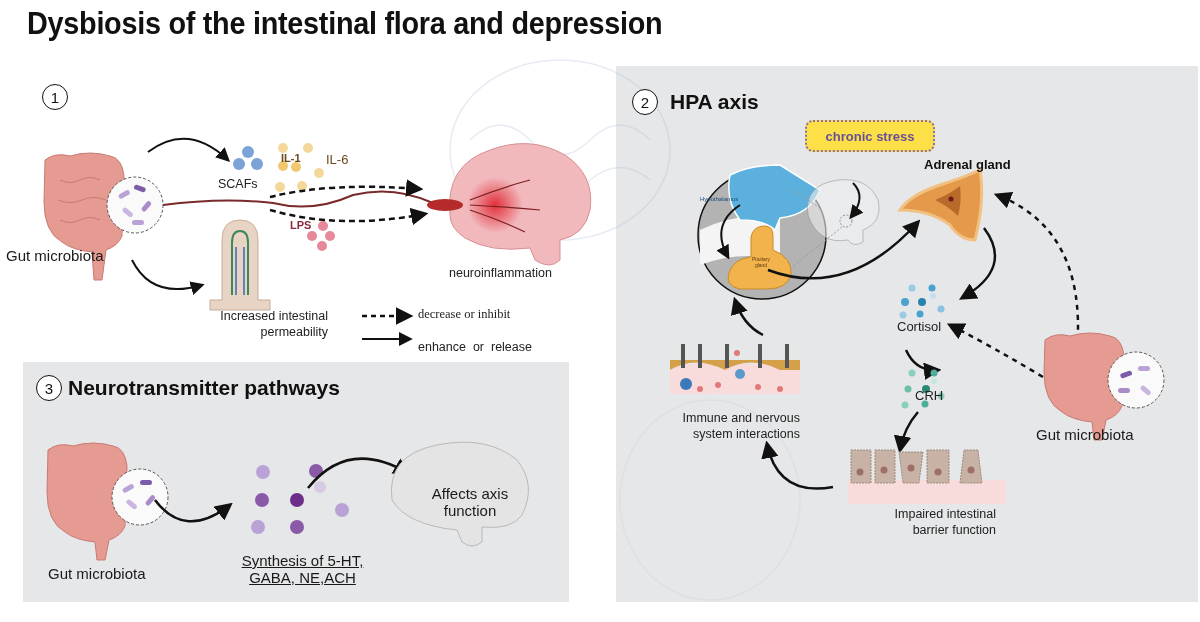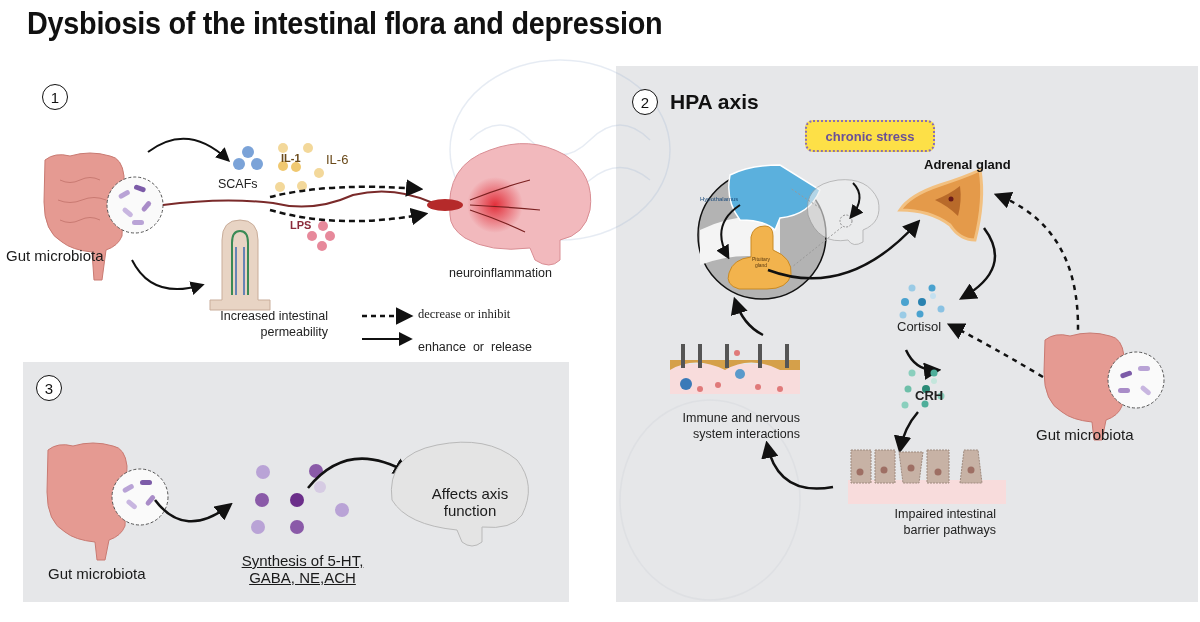--- a/index.html
+++ b/index.html
@@ -119,20 +119,21 @@
   <div>Increased intestinal</div>
   <div>permeability</div>
 </div>
 <div class="abs label-sm" style="left:449px; top:265px;">neuroinflammation</div>
 
 <div class="abs label-sm" style="left:418px; top:306px; text-align:left;font-family:Liberation Serif, serif;">decrease or inhibit</div>
 <div class="abs label-sm" style="left:418px; top:330px; text-align:center; white-space:pre;margin-top:9px;">enhance  or  release</div>
 
 <div class="abs sec-head" style="left:36px; top:375px;">
   <span class="num">3</span>
+  <span>Neurotransmitter pathways</span>
 </div>
 
 <svg width="1200" height="622">
   <defs>
     <marker id="arr3" viewBox="0 0 10 10" refX="8" refY="5" markerWidth="7" markerHeight="7" orient="auto">
       <path d="M0 0 L10 5 L0 10 z" fill="#111"></path>
     </marker>
   </defs>
   <g>
     <path d="M48 450 q10 -8 25 -4 q20 -6 40 0 q12 2 14 20 l-2 60 q-4 10 -16 14 l-4 20 l-8 0 l-2 -18 q-20 -2 -30 -10 q-18 -10 -18 -40 z" fill="#e59a92" stroke="#c97a72"></path>
@@ -291,22 +292,22 @@
   </g>
 </svg>
 
 <div class="abs" style="left:700px; top:196px; font-size:6px; color:#1a4a7a;">Hypothalamus</div>
 <div class="abs" style="left:752px; top:256px; font-size:5px; color:#5a3a10; text-align:center; line-height:6px;">
   <div>Pituitary</div>
   <div>gland</div>
 </div>
 <div class="abs" style="left:924px; top:157px; font-size:13px; font-weight:bold;">Adrenal gland</div>
 <div class="abs label-sm" style="left:897px; top:319px; font-size:13px;">Cortisol</div>
-<div class="abs label-sm" style="left:915px; top:388px; font-size:13px;font-weight:bold;">CRH</div>
+<div class="abs label-sm" style="left:915px; top:388px; font-size:13px;">CRH</div>
 <div class="abs label" style="left:1036px; top:426px; font-size:15px;">Gut microbiota</div>
 <div class="abs label-sm" style="left:670px; top:410px; width:130px;">
   <div>Immune and nervous</div>
   <div>system interactions</div>
 </div>
 <div class="abs label-sm" style="left:856px; top:506px; width:140px;">
   <div>Impaired intestinal</div>
-  <div>barrier pathways</div>
+  <div>barrier function</div>
 </div>
 
 </body></html>

